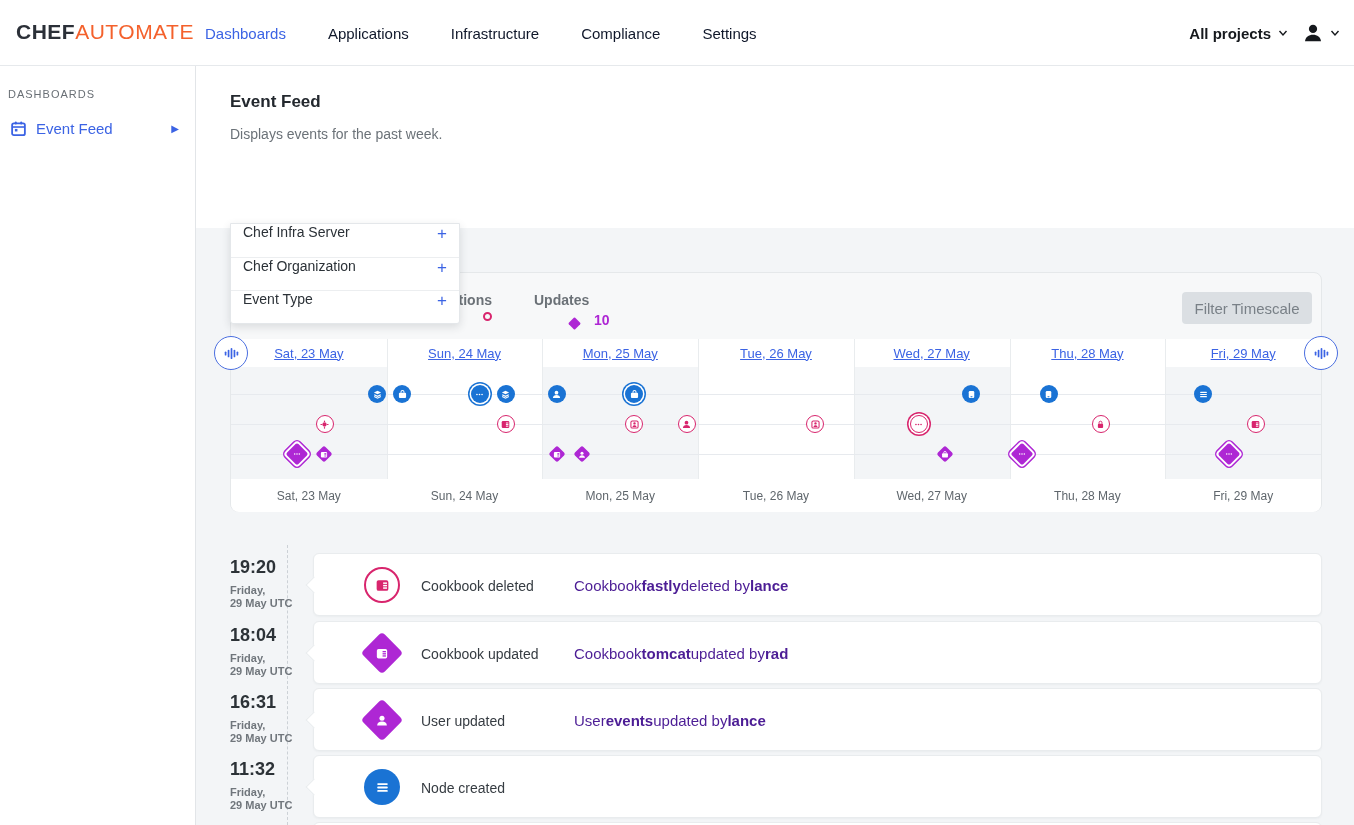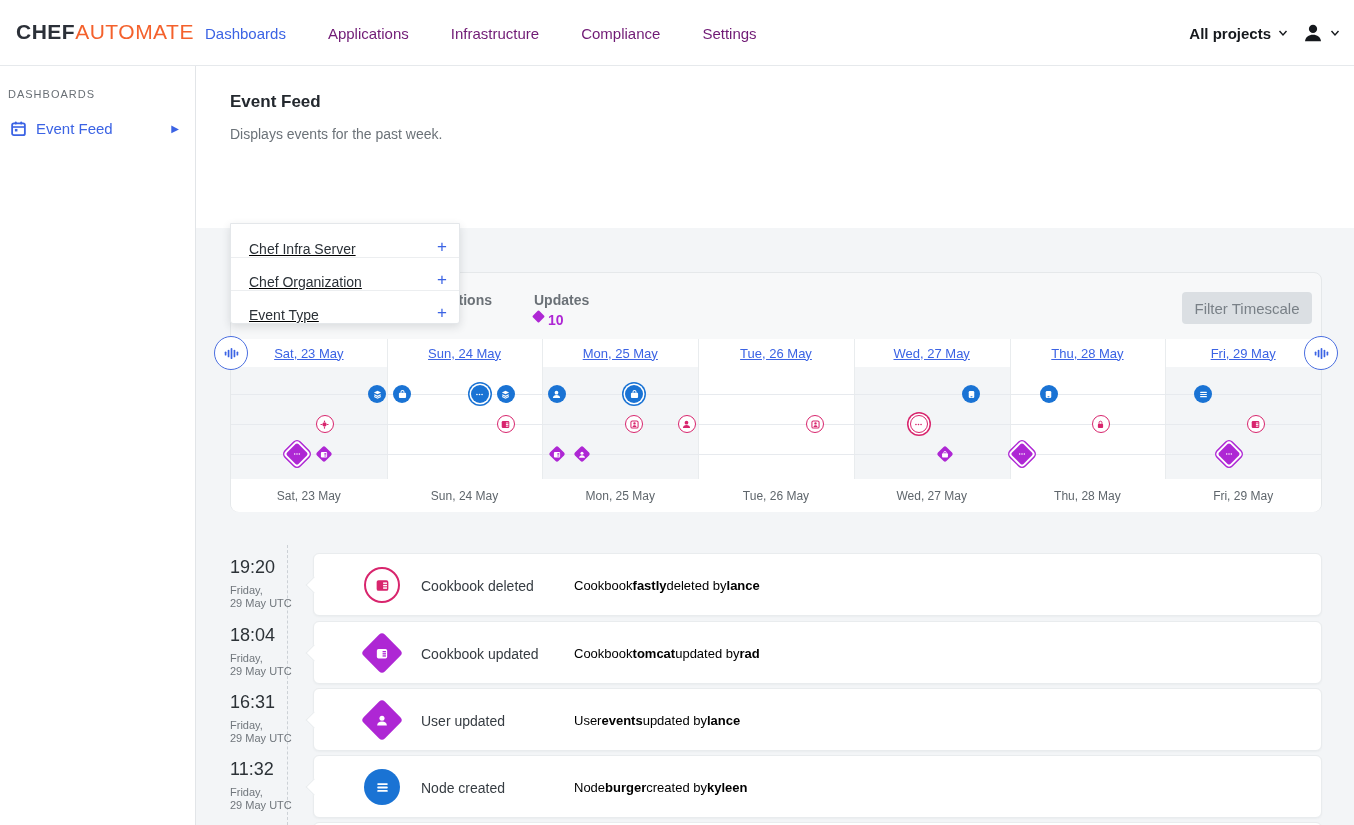--- a/index.html
+++ b/index.html
@@ -5,21 +5,21 @@
   html,body{margin:0;padding:0;}
   body{width:1354px;height:825px;overflow:hidden;font-family:"Liberation Sans",sans-serif;background:#fff;}
   #app{position:relative;width:1354px;height:825px;background:#fff;}
 
   
   .topbar{position:absolute;left:0;top:0;width:1354px;height:66px;background:#fff;border-bottom:1px solid #e6e9ec;box-sizing:border-box;z-index:40;}
   .logo{position:absolute;left:16px;top:20px;font-size:21px;letter-spacing:.5px;cursor:default;}
   .logo .chef{font-weight:700;color:#2b3038;}
   .logo .automate{font-weight:500;color:#f4612c;}
   .mainnav{position:absolute;left:205px;top:0;height:66px;display:flex;align-items:center;gap:42px;}
-  .mainnav a{font-size:15px;color:#701a75;text-decoration:none;cursor:pointer;}
+  .mainnav a{font-size:15px;color:#0f172a;text-decoration:none;cursor:pointer;}
   .mainnav a.active{color:#3b63e4;}
   .top-right{position:absolute;right:14px;top:0;height:66px;display:flex;align-items:center;gap:14px;}
   .projects{display:flex;align-items:center;gap:7px;font-size:15px;font-weight:700;color:#16191d;cursor:pointer;}
   .chev{width:10px;height:10px;display:inline-block;}
   .avatar-wrap{display:flex;align-items:center;gap:6px;cursor:pointer;}
 
   
   .sidebar{position:absolute;left:0;top:66px;width:196px;height:759px;background:#fff;border-right:1px solid #e2e5e8;box-sizing:border-box;z-index:30;}
   .side-sec{margin:22px 0 0 8px;font-size:11px;letter-spacing:1px;color:#696f75;}
   .side-item{position:relative;margin-top:14px;display:flex;align-items:center;gap:9px;padding-left:10px;height:28px;cursor:pointer;}
@@ -28,60 +28,60 @@
 
   
   .lower-bg{position:absolute;left:196px;top:228px;width:1158px;height:597px;background:#f3f5f7;z-index:0;}
   .page-title{position:absolute;left:230px;top:92px;font-size:17px;font-weight:700;color:#23282e;z-index:1;}
   .page-sub{position:absolute;left:230px;top:126px;font-size:14px;color:#6b7278;z-index:1;}
 
   .filter-input{position:absolute;left:230px;top:176px;width:1092px;height:44px;box-sizing:border-box;border:2px solid #5b8bee;border-radius:4px;background:#fff;font-size:15px;color:#2b3137;padding:0 14px;outline:none;z-index:5;font-family:"Liberation Sans",sans-serif;}
   .filter-input::placeholder{color:#9aa2a9;}
 
   .dropdown{position:absolute;left:230px;top:223px;width:228px;background:#fff;border:1px solid #e4e7ea;border-radius:0 0 3px 3px;box-shadow:0 3px 8px rgba(40,50,60,.14);z-index:30;}
-  .dd-row{position:relative;height:33px;display:flex;align-items:flex-end;padding:0 18px;box-sizing:border-box;cursor:pointer;text-decoration:underline;}
+  .dd-row{position:relative;height:33px;display:flex;align-items:flex-start;padding:0 12px;box-sizing:border-box;cursor:pointer;}
   .dd-row + .dd-row{border-top:1px solid #eceef0;}
   .dd-row .dd-label{font-size:14px;color:#2b3137;}
   .dd-row .dd-plus{position:absolute;right:12px;color:#3b63e4;font-size:17px;font-weight:400;}
 
   
   .chart-card{position:absolute;left:230px;top:272px;width:1092px;height:240px;background:#f7f8f9;border:1px solid #e5e8ea;border-radius:8px;box-sizing:border-box;z-index:1;}
   .legend-label{position:absolute;top:19px;font-size:14px;font-weight:600;color:#6b7177;}
-  .legend-count{position:absolute;top:39px;font-size:14px;font-weight:700;display:flex;align-items:flex-start;gap:5px;}
+  .legend-count{position:absolute;top:39px;font-size:14px;font-weight:700;display:flex;align-items:flex-end;gap:15px;margin-left:36px;}
   .del-ring{width:9px;height:9px;border-radius:50%;border:2px solid #d8256d;box-sizing:border-box;display:inline-block;}
   .upd-diamond{width:9px;height:9px;transform:rotate(45deg);display:inline-block;border-radius:1px;}
   .reset-btn{position:absolute;right:9px;top:19px;width:130px;height:32px;background:#dbdfe3;border:none;border-radius:4px;font-size:15px;color:#798087;cursor:pointer;font-family:"Liberation Sans",sans-serif;}
 
   .tl-table{position:absolute;left:0;top:66px;width:1090px;height:173px;background:#fff;border-radius:0 0 8px 8px;overflow:visible;}
   .tl-col-sep{position:absolute;top:0;width:1px;height:140px;background:#e9ecee;}
   .tl-col-tint{position:absolute;top:28px;height:112px;background:#f3f5f7;}
   .tl-head-cell{position:absolute;top:0;height:28px;display:flex;align-items:center;justify-content:center;}
   .tl-head-cell a{font-size:13px;color:#3b63e4;text-decoration:underline;cursor:pointer;}
   .tl-string{position:absolute;left:0;width:1090px;height:1px;background:#e7eaee;}
   .tl-foot-cell{position:absolute;top:140px;height:33px;display:flex;align-items:center;justify-content:center;font-size:12px;color:#5f666c;}
   .tl-marker{position:absolute;display:flex;align-items:center;justify-content:center;cursor:pointer;}
   .mk-circle{border-radius:50%;}
   .mk-diamond{transform:rotate(45deg);border-radius:2px;}
   .mk-diamond > span{transform:rotate(-45deg);display:flex;align-items:center;justify-content:center;}
   .handle{position:absolute;width:34px;height:34px;border-radius:50%;background:#fff;border:1.5px solid #4a6ee0;box-sizing:border-box;display:flex;align-items:center;justify-content:center;cursor:ew-resize;z-index:6;}
 
   
   .feed-dash{position:absolute;left:287px;top:545px;width:0;height:280px;border-left:1px dashed #ccd1d6;z-index:1;}
-  .evt-time{position:absolute;left:230px;width:80px;z-index:2;}
+  .evt-time{position:absolute;left:230px;width:80px;z-index:2;font-weight:bold;}
   .evt-time .t{font-size:18px;color:#2c3237;}
   .evt-time .d{font-size:11px;color:#70767c;margin-top:6px;line-height:13px;}
   .evt-card{position:absolute;left:313px;width:1009px;height:63px;background:#fff;border:1px solid #e9ecee;border-radius:6px;box-sizing:border-box;box-shadow:0 1px 2px rgba(30,40,50,.04);z-index:2;text-align:right;}
   .evt-notch{position:absolute;left:-6.5px;top:25px;width:11px;height:11px;background:#fff;border-left:1px solid #e9ecee;border-bottom:1px solid #e9ecee;transform:rotate(45deg);}
   .evt-icon{position:absolute;left:50px;top:13px;width:36px;height:36px;display:flex;align-items:center;justify-content:center;}
   .evt-icon.deleted{border:2px solid #d8256d;border-radius:50%;box-sizing:border-box;background:#fff;}
   .evt-icon.created{border-radius:50%;background:#1a73d4;}
   .evt-icon.updated-sq{left:53px;top:16px;width:30px;height:30px;background:#ae27d4;border-radius:4px;transform:rotate(45deg);}
   .evt-icon.updated-sq > span{transform:rotate(-45deg);display:flex;}
   .evt-label{position:absolute;left:107px;top:0;height:63px;display:flex;align-items:center;font-size:14px;color:#363c42;}
-  .evt-desc{position:absolute;left:260px;top:0;height:63px;display:flex;align-items:center;font-size:13px;color:#000000;}
+  .evt-desc{position:absolute;left:260px;top:0;height:63px;display:flex;align-items:center;font-size:15px;color:#4c1d95;}
   .evt-desc b{font-weight:700;}
 </style>
 </head>
 <body>
 
 <div id="app">
 
   <div class="lower-bg"></div>
 
   <div class="topbar">
@@ -495,23 +495,17 @@
       <div class="evt-card" style="top: 755px;">
         <div class="evt-notch"></div>
         <div class="evt-icon created">
           <svg width="17" height="17" viewBox="0 0 16 16">
             <rect x="3" y="3.9" width="10" height="1.8" rx=".9" fill="#fff"></rect>
             <rect x="3" y="7.1" width="10" height="1.8" rx=".9" fill="#fff"></rect>
             <rect x="3" y="10.3" width="10" height="1.8" rx=".9" fill="#fff"></rect>
           </svg>
         </div>
         <div class="evt-label">Node created</div>
-        <div class="evt-desc">
-          <span>Node </span>
-          <b>burger</b>
-          <span> created by </span>
-          <b>kyleen</b>
-        </div>
       </div>
       <div class="evt-card" style="top: 822px;"></div>
     </div>
 
 </div>
 
 </body></html>

